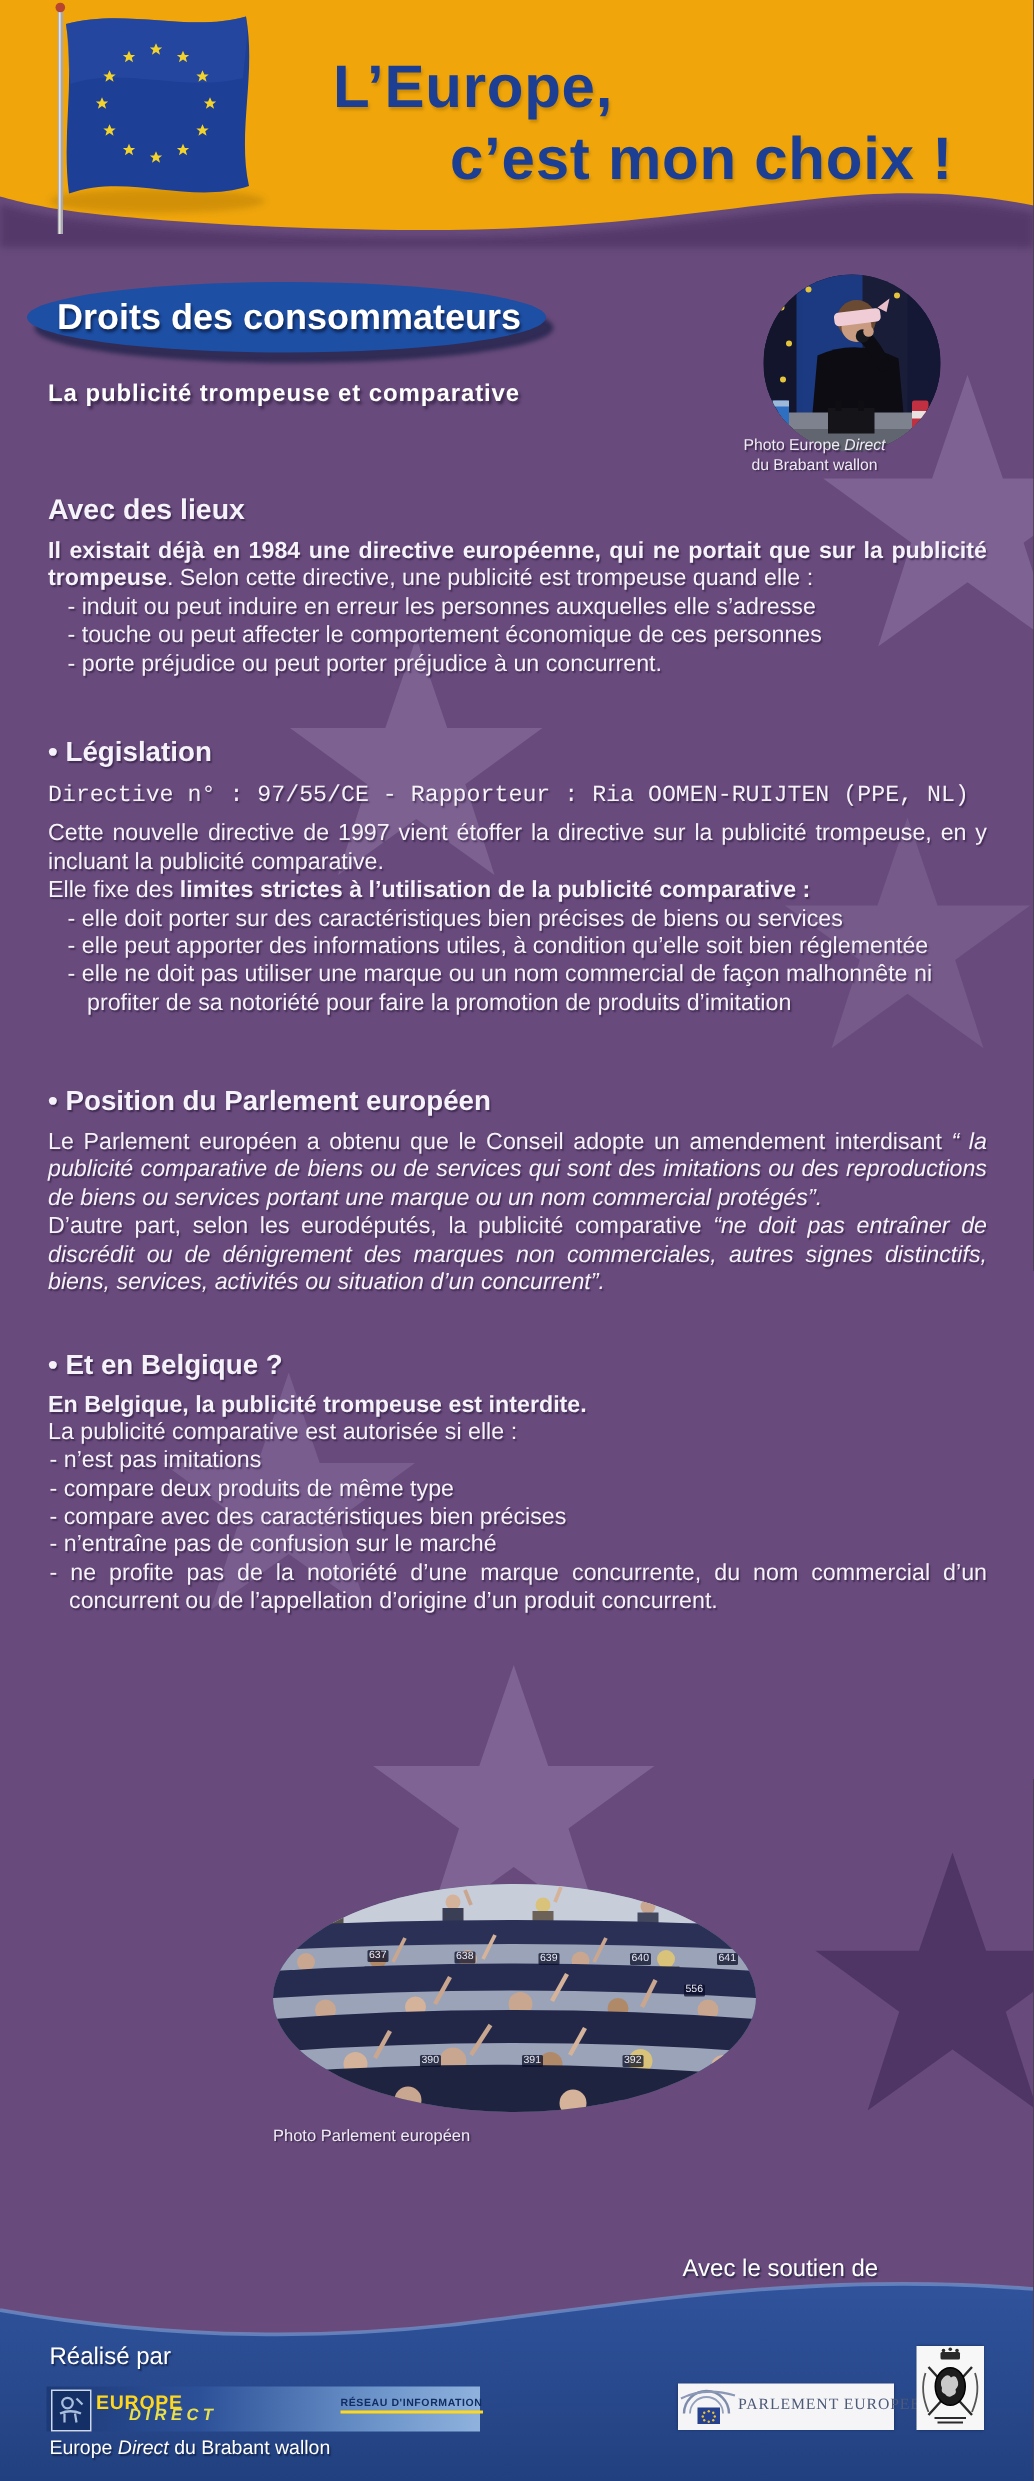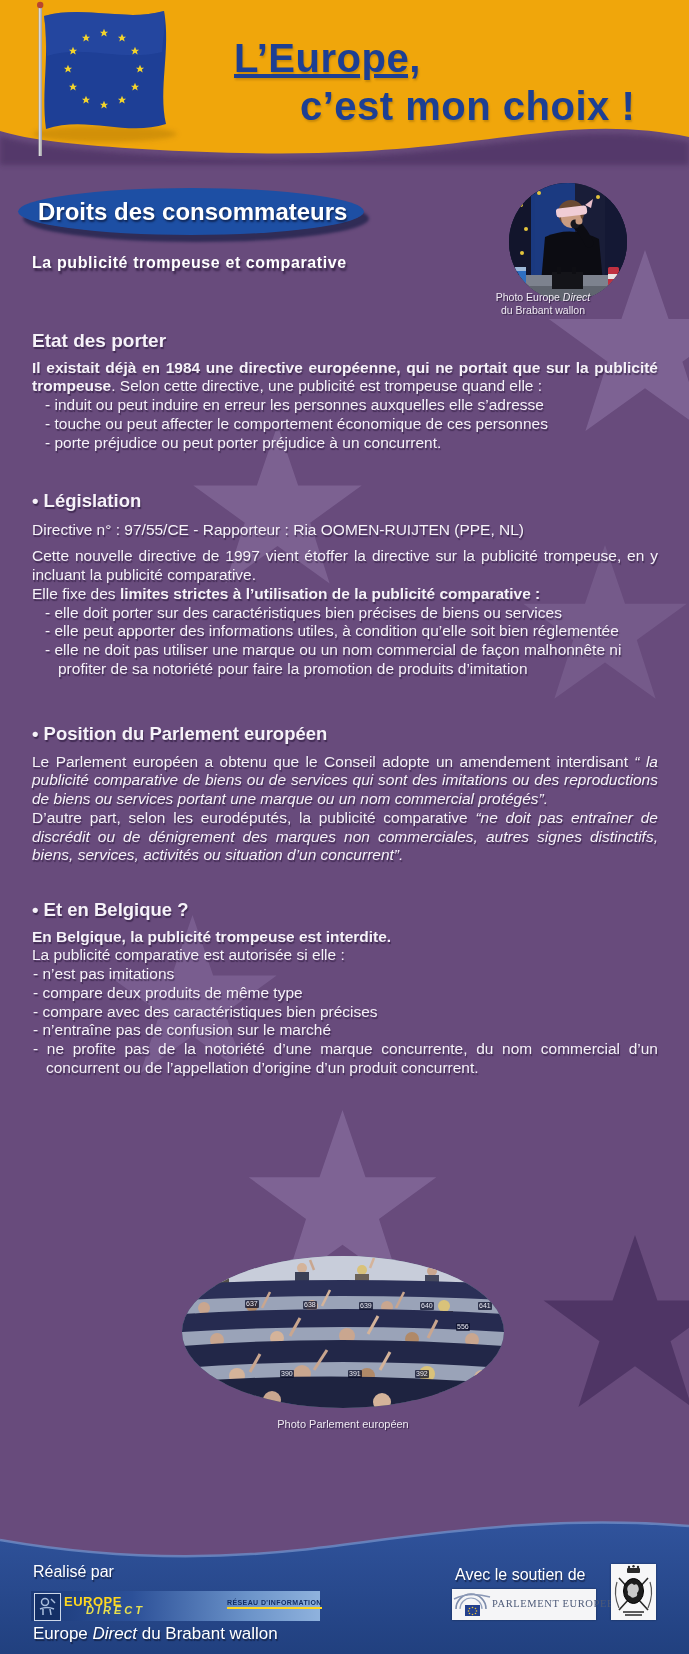--- a/index.html
+++ b/index.html
@@ -23,28 +23,28 @@
   .txt{color:#f6f2f9;font-size:15.5px;line-height:18.7px;text-shadow:1px 1.5px 1px rgba(28,12,44,0.5);}
   .block{position:absolute;left:32px;width:626px;}
   .h-sec{font-weight:bold;font-size:18.5px;white-space:nowrap;}
   .jst{text-align:justify;}
   .bullets1 div{padding-left:26px;text-indent:-13px;}
   .bullets2 div{padding-left:14px;text-indent:-13px;}
   .it{font-style:italic;}
   .bd{font-weight:bold;}
   .photo-ellipse{position:absolute;left:182px;top:1256px;width:322px;height:152px;border-radius:50%;overflow:hidden;background:#2a2f55;}
   .seat{position:absolute;color:#e9e9f2;font-size:7px;line-height:8px;background:rgba(10,14,40,0.75);padding:0 1px;border-radius:1px;}
-  .photo-cap2{position:absolute;left:182px;top:1418px;width:322px;text-align:center;color:#efeaf3;font-size:11px;text-shadow:1px 1px 1px rgba(25,10,40,0.6);}
+  .photo-cap2{position:absolute;left:182px;top:1418px;width:322px;color:#efeaf3;font-size:11px;text-shadow:1px 1px 1px rgba(25,10,40,0.6);}
   .foot-label{position:absolute;color:#ffffff;font-size:16px;text-shadow:1px 1.5px 1px rgba(10,16,42,0.6);white-space:nowrap;}
   .ed-banner{position:absolute;left:31px;top:1591px;width:289px;height:30px;background:linear-gradient(90deg,#1c3a78 0%,#2c5098 35%,#6b93c9 75%,#8fb2dd 100%);}
   .ed-box{position:absolute;left:3px;top:2px;width:25px;height:26px;background:#142f66;border:1px solid #cdd8ea;}
   .ed-word1{position:absolute;left:33px;top:3px;color:#ffd81e;font-weight:bold;font-size:13px;letter-spacing:0.5px;white-space:nowrap;}
   .ed-word2{position:absolute;left:55px;top:13px;color:#e9e04e;font-weight:bold;font-style:italic;font-size:11px;letter-spacing:3px;white-space:nowrap;}
   .ed-net{position:absolute;left:196px;top:8px;color:#122d64;font-weight:bold;font-size:7px;letter-spacing:0.4px;border-bottom:2px solid #ffd81e;padding-bottom:1px;white-space:nowrap;}
-  .credit{position:absolute;left:33px;top:1624px;color:#ffffff;font-size:17px;white-space:nowrap;text-shadow:1px 1.5px 1px rgba(10,16,42,0.6);}
+  .credit{position:absolute;left:33px;top:1624px;color:#ffffff;font-size:13px;white-space:nowrap;text-shadow:1px 1.5px 1px rgba(10,16,42,0.6);}
   .parl-box{position:absolute;left:452px;top:1589px;width:144px;height:31px;background:#f5f5f7;box-shadow:0 0 2px rgba(0,0,0,0.4);}
   .parl-text{position:absolute;left:40px;top:9px;color:#4d5a78;font-family:"Liberation Serif", serif;font-size:10.5px;letter-spacing:0.6px;white-space:nowrap;}
   .coat-box{position:absolute;left:611px;top:1564px;width:45px;height:56px;background:#f7f7f8;box-shadow:0 0 2px rgba(0,0,0,0.4);}
 </style>
 </head>
 <body>
 
 <div class="poster">
 
   <div class="star" style="left:545px;top:250px;width:200px;height:200px;background:rgba(171,148,196,0.32);"></div>
@@ -81,21 +81,21 @@
         <use href="#st" x="104" y="105"></use>
           <use href="#st" x="86" y="100"></use>
           <use href="#st" x="73" y="87"></use>
         <use href="#st" x="68" y="69"></use>
           <use href="#st" x="73" y="51"></use>
           <use href="#st" x="86" y="38"></use>
       </g>
     </g>
   </svg>
 
-  <div class="hdr-title" style="left:234px;top:36px;text-decoration:underline;">L’Europe,</div>
+  <div class="hdr-title" style="left:222px;top:36px;">L’Europe,</div>
   <div class="hdr-title" style="left:300px;top:84px;">c’est mon choix !</div>
 
   <div class="badge">
     <span>Droits des consommateurs</span>
   </div>
 
   <div class="page-title">La publicité trompeuse et comparative</div>
 
   <div class="photo-circle">
     <svg width="118" height="118" viewBox="0 0 118 118">
@@ -130,32 +130,32 @@
       <rect x="48" y="84" width="4" height="7" fill="#0e0e13"></rect>
       <rect x="63" y="84" width="4" height="7" fill="#0e0e13"></rect>
     </svg>
   </div>
   <div class="photo-cap">
     <span>Photo Europe </span><span class="it">Direct</span><br>
     <span>du Brabant wallon</span>
   </div>
 
   <div class="block txt" style="top:332px;">
-    <div class="h-sec" style="font-size:19px;">Etat des porter</div>
+    <div class="h-sec" style="font-size:19px;">Avec des lieux</div>
     <div class="jst" style="margin-top:8px;"><span class="bd">Il existait déjà en 1984 une directive européenne, qui ne portait que sur la publicité trompeuse</span><span>. Selon cette directive, une publicité est trompeuse quand elle :</span></div>
     <div class="bullets1">
       <div>- induit ou peut induire en erreur les personnes auxquelles elle s’adresse</div>
       <div>- touche ou peut affecter le comportement économique de ces personnes</div>
       <div>- porte préjudice ou peut porter préjudice à un concurrent.</div>
     </div>
   </div>
 
   <div class="block txt" style="top:492px;">
     <div class="h-sec">• Législation</div>
-    <div style="margin-top:10px;white-space:nowrap;">Directive n° : 97/55/CE - Rapporteur : Ria OOMEN-RUIJTEN (PPE, NL)</div>
+    <div style="margin-top:10px;white-space:nowrap;font-family:Liberation Mono, monospace;">Directive n° : 97/55/CE - Rapporteur : Ria OOMEN-RUIJTEN (PPE, NL)</div>
     <div class="jst" style="margin-top:8px;">Cette nouvelle directive de 1997 vient étoffer la directive sur la publicité trompeuse, en y incluant la publicité comparative.</div>
     <div><span>Elle fixe des </span><span class="bd">limites strictes à l’utilisation de la publicité comparative :</span></div>
     <div class="bullets1">
       <div>- elle doit porter sur des caractéristiques bien précises de biens ou services</div>
       <div>- elle peut apporter des informations utiles, à condition qu’elle soit bien réglementée</div>
       <div>- elle ne doit pas utiliser une marque ou un nom commercial de façon malhonnête ni profiter de sa notoriété pour faire la promotion de produits d’imitation</div>
     </div>
   </div>
 
   <div class="block txt" style="top:725px;">
@@ -283,21 +283,21 @@
     </div>
     <span class="ed-word1">EUROPE</span>
     <span class="ed-word2">DIRECT</span>
     <span class="ed-net">RÉSEAU D'INFORMATION</span>
   </div>
 
   <div class="credit">
     <span>Europe </span><span class="it">Direct</span><span> du Brabant wallon</span>
   </div>
 
-  <div class="foot-label" style="left:455px;top:1566px;">Avec le soutien de</div>
+  <div class="foot-label" style="left:455px;top:1504px;">Avec le soutien de</div>
 
   <div class="parl-box">
     <svg width="40" height="31" viewBox="0 0 40 31" style="position:absolute;left:0;top:0;">
       <path d="M4,20 A 15 15 0 0 1 34,20" fill="none" stroke="#7d8cab" stroke-width="1.6"></path>
       <path d="M8,20 A 11 11 0 0 1 30,20" fill="none" stroke="#93a1bd" stroke-width="1.2"></path>
       <path d="M2,10 Q 18,2 38,8" fill="none" stroke="#8a97b5" stroke-width="1.4"></path>
       <rect x="13" y="16" width="15" height="11" fill="#24408e"></rect>
       <g fill="#e8c23a">
         <circle cx="20.5" cy="18.5" r="0.8"></circle>
           <circle cx="23.5" cy="19.5" r="0.8"></circle>

